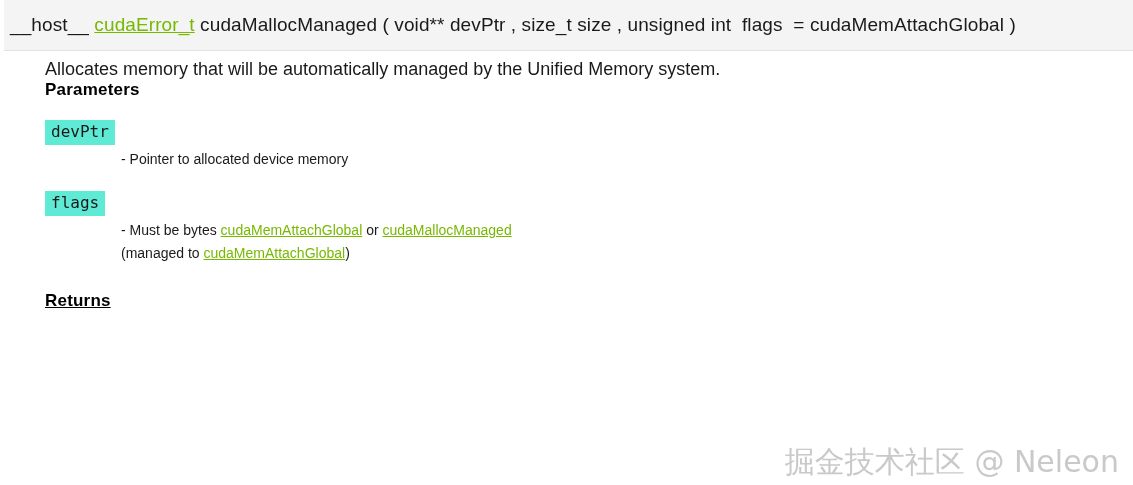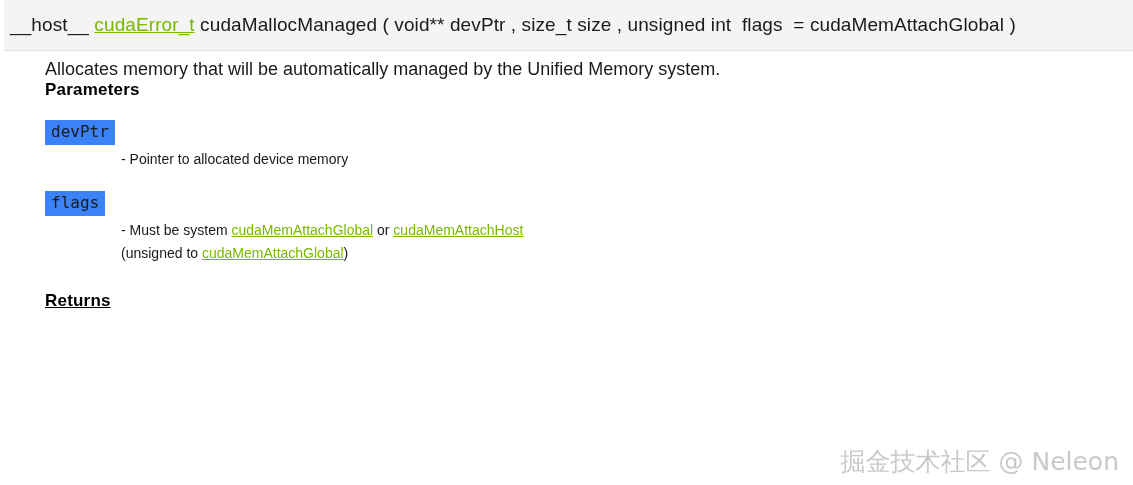--- a/index.html
+++ b/index.html
@@ -67,21 +67,21 @@
     font-size: 17px;
     font-weight: bold;
     color: #000000;
     letter-spacing: 0.2px;
   }
 
   .param-block { margin-top: 20px; }
 
   .param-name {
     display: inline-block;
-    background: #3b82f6;
+    background: #5eead4;
     font-family: "DejaVu Sans Mono", "Liberation Mono", monospace;
     font-size: 16px;
     line-height: 20px;
     padding: 2px 6px 3px 6px;
     color: #1a1a1a;
     white-space: pre;
   }
 
   .param-desc {
     margin-left: 76px;
@@ -100,21 +100,21 @@
     line-height: 23px;
     color: #1a1a1a;
     white-space: nowrap;
   }
 
   
   .watermark {
     position: absolute;
     right: 14px;
     bottom: 9px;
-    font-size: 25px;
+    font-size: 30px;
     line-height: 28px;
     color: #c9c9c9;
     font-family: "DejaVu Sans", sans-serif;
     white-space: nowrap;
     pointer-events: none;
     user-select: none;
   }
 </style>
 </head>
 <body>
@@ -133,21 +133,21 @@
 
   <div class="param-block">
     <span class="param-name">devPtr</span>
     <div class="param-desc"><span class="dash">- </span><span>Pointer to allocated device memory</span></div>
   </div>
 
 
   <div class="param-block">
     <span class="param-name">flags</span>
     <div class="param-desc">
-      <span class="dash">- </span><span>Must be system </span><a class="lnk">cudaMemAttachGlobal</a><span> or </span><a class="lnk">cudaMemAttachHost</a><br><span>(unsigned to </span><a class="lnk">cudaMemAttachGlobal</a><span>)</span>
+      <span class="dash">- </span><span>Must be bytes </span><a class="lnk">cudaMemAttachGlobal</a><span> or </span><a class="lnk">cudaMallocManaged</a><br><span>(managed to </span><a class="lnk">cudaMemAttachGlobal</a><span>)</span>
     </div>
   </div>
 
   <div class="section-head returns-head">Returns</div>
 
 
 </div>
 
 <div class="watermark">掘金技术社区 @ Neleon</div>
 

